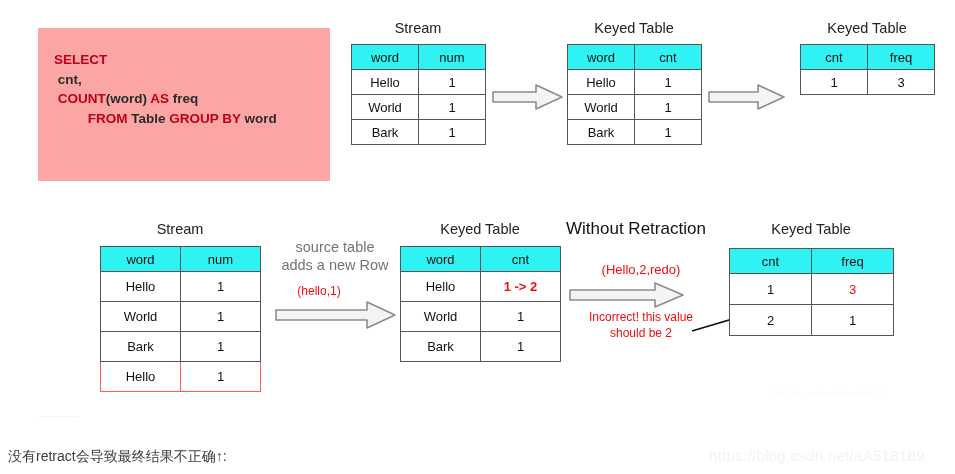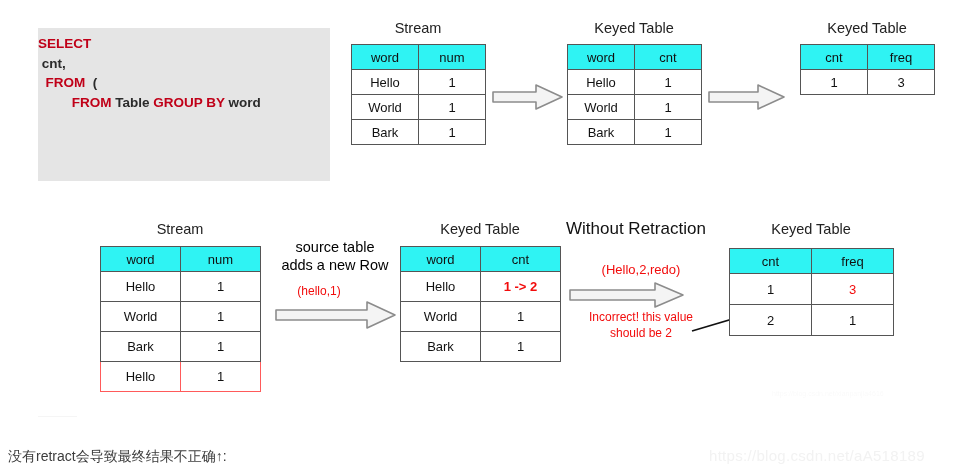--- a/index.html
+++ b/index.html
@@ -9,22 +9,22 @@
     font-family:"Liberation Sans","DejaVu Sans",sans-serif;
     position:relative;
     overflow:hidden;
     color:#1a1a1a;
   }
   .abs{position:absolute;}
 
   
   #sql-box{
     left:38px;top:28px;width:292px;height:153px;
-    background:#e5e5e5;
-    padding:0;
+    background:#fca5a5;
+    padding:16px;
     box-sizing:border-box;
   }
   #sql-box .line{
     font-size:13.5px;
     line-height:19.5px;
     white-space:pre;
     font-family:"Liberation Sans","DejaVu Sans",sans-serif;
     font-weight:bold;
     color:#333;
   }
@@ -62,21 +62,21 @@
   }
   table.grid td.red-val{color:#f20c0c;font-weight:bold;}
   table.grid td.red-val-plain{color:#f20c0c;}
   table.grid tr.redrow td{border-color:#ff5a5a;}
 
   
   .arrow{display:block;}
 
   
   .anno-black{
-    font-size:14.5px;color:#000000;text-align:center;line-height:18px;
+    font-size:14.5px;color:#737373;text-align:center;line-height:18px;
     white-space:pre-line;
   }
   .anno-red{
     font-size:13px;color:#f20c0c;text-align:center;line-height:15px;
     white-space:pre-line;
   }
   .anno-red-big{
     font-size:12px;color:#f20c0c;text-align:center;line-height:16px;
     white-space:pre-line;
   }
@@ -107,21 +107,21 @@
     white-space:nowrap;
     font-size:13px;
   }
 </style>
 </head>
 <body>
 
 <div class="abs" id="sql-box">
   <div class="line l0" id="sqlL0"><span class="kw">SELECT</span></div>
   <div class="line" id="sqlL1"><span class="id"> cnt,</span></div>
-  <div class="line" id="sqlL3"><span class="kw">  FROM</span><span class="id">  (</span></div>
+  <div class="line" id="sqlL2"><span class="kw"> COUNT</span><span class="id">(word) </span><span class="kw">AS</span><span class="id"> freq</span></div>
   <div class="line" id="sqlL5"><span class="kw">         FROM</span><span class="id"> Table </span><span class="kw">GROUP BY</span><span class="id"> word</span></div>
 </div>
 
 <div class="abs tbl-title" style="left:351px;top:20px;width:134px;">Stream</div>
 <table class="grid abs" style="left:351px;top:44px;width:134px;">
   <tbody>
       <tr class="hdr">
     <td style="width:67px;">word</td>
     <td style="width:67px;">num</td>
   </tr>

